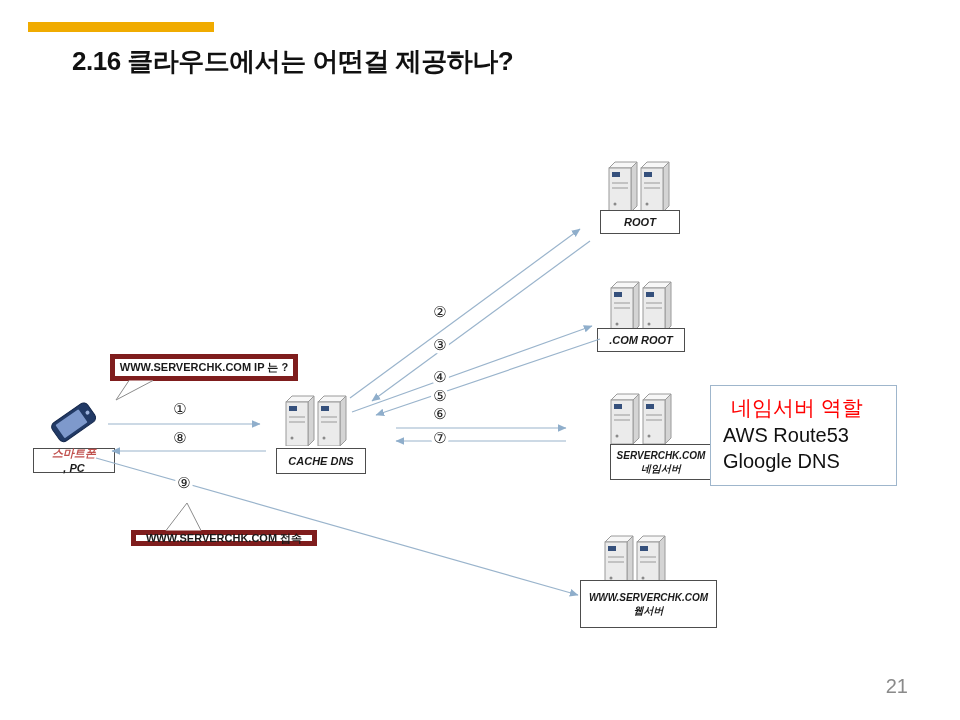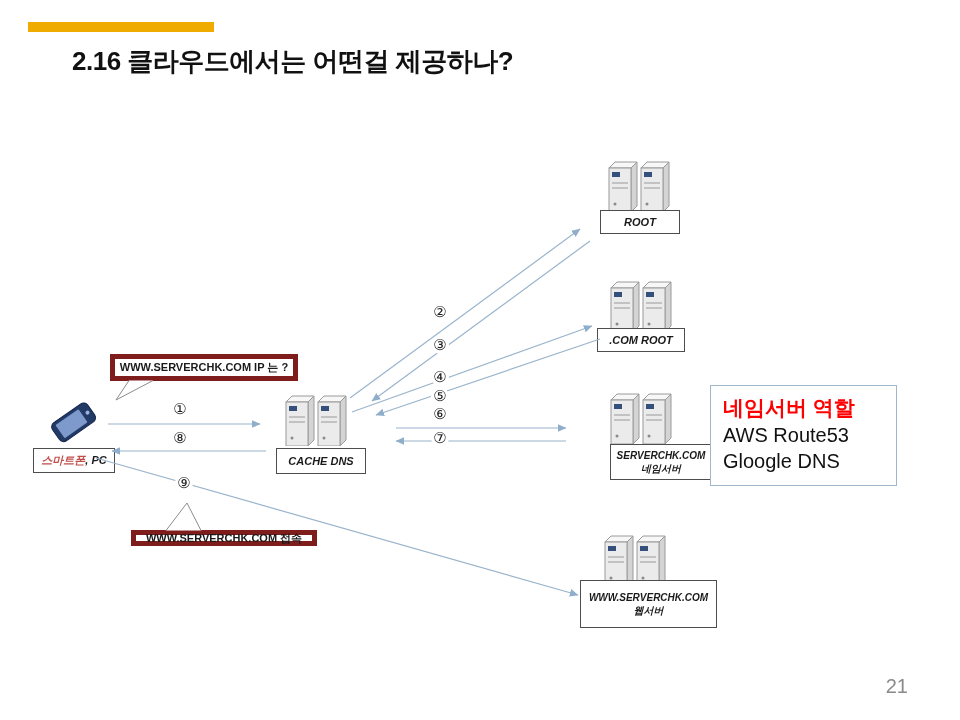--- a/index.html
+++ b/index.html
@@ -14,21 +14,21 @@
     display:flex; flex-direction:column; align-items:center; justify-content:center;
     font-weight:bold; font-size:11px; color:#1a1a1a; text-align:center; line-height:1.3;font-style:italic; }
   .label-box.small { font-size:10px; }
   .bubble { position:absolute; background:#ffffff; border:5px solid #7f1d1d;
     display:flex; align-items:center; justify-content:center;
     font-weight:bold; font-size:11px; color:#1a1a1a; white-space:nowrap; }
   .step { position:absolute; width:18px; height:18px; line-height:18px; text-align:center;
     font-size:15px; color:#222222; background:#ffffff; border-radius:50%; }
   .note-box { position:absolute; left:710px; top:385px; width:187px; padding:8px 12px 10px;
     background:#ffffff; border:1px solid #9fb6cc; font-size:20px; color:#111111; line-height:1.32; }
-  .note-title { color:#FF0000; font-weight:bold; font-size:21px; }
+  .note-title { color:#FF0000; font-weight:normal; font-size:21px;margin-left:8px; }
   .page-number { position:absolute; right:52px; bottom:22px; font-size:20px; color:#8a8a8a; }
 </style>
 </head>
 <body>
 
 <div class="slide">
 
   <div class="accent-bar"></div>
   <h1 class="title">2.16 클라우드에서는 어떤걸 제공하나?</h1>
 
@@ -150,21 +150,21 @@
         <polygon points="25,8 31,2 31,46 25,52" fill="#d4d4d4" stroke="#9a9a9a"></polygon>
         <rect x="3" y="8" width="22" height="44" fill="#ebebeb" stroke="#9a9a9a"></rect>
         <rect x="6" y="12" width="8" height="5" fill="#35507c"></rect>
         <rect x="6" y="22" width="16" height="2" fill="#c2c2c2"></rect>
         <rect x="6" y="27" width="16" height="2" fill="#c2c2c2"></rect>
         <circle cx="9" cy="44" r="1.5" fill="#8a8a8a"></circle>
       </g>
     </svg>
   </div>
 
-  <div class="label-box" style="left:33px;top:448px;width:82px;height:25px;flex-direction:row">
+  <div class="label-box" style="left:33px;top:448px;width:82px;height:25px;flex-direction:column">
     <span style="color:#C0504D">스마트폰</span>
       <span>, PC</span>
   </div>
 
   <div class="label-box" style="left:276px;top:448px;width:90px;height:26px">
     <span>CACHE DNS</span>
   </div>
 
   <div class="label-box" style="left:600px;top:210px;width:80px;height:24px">
     <span>ROOT</span>

